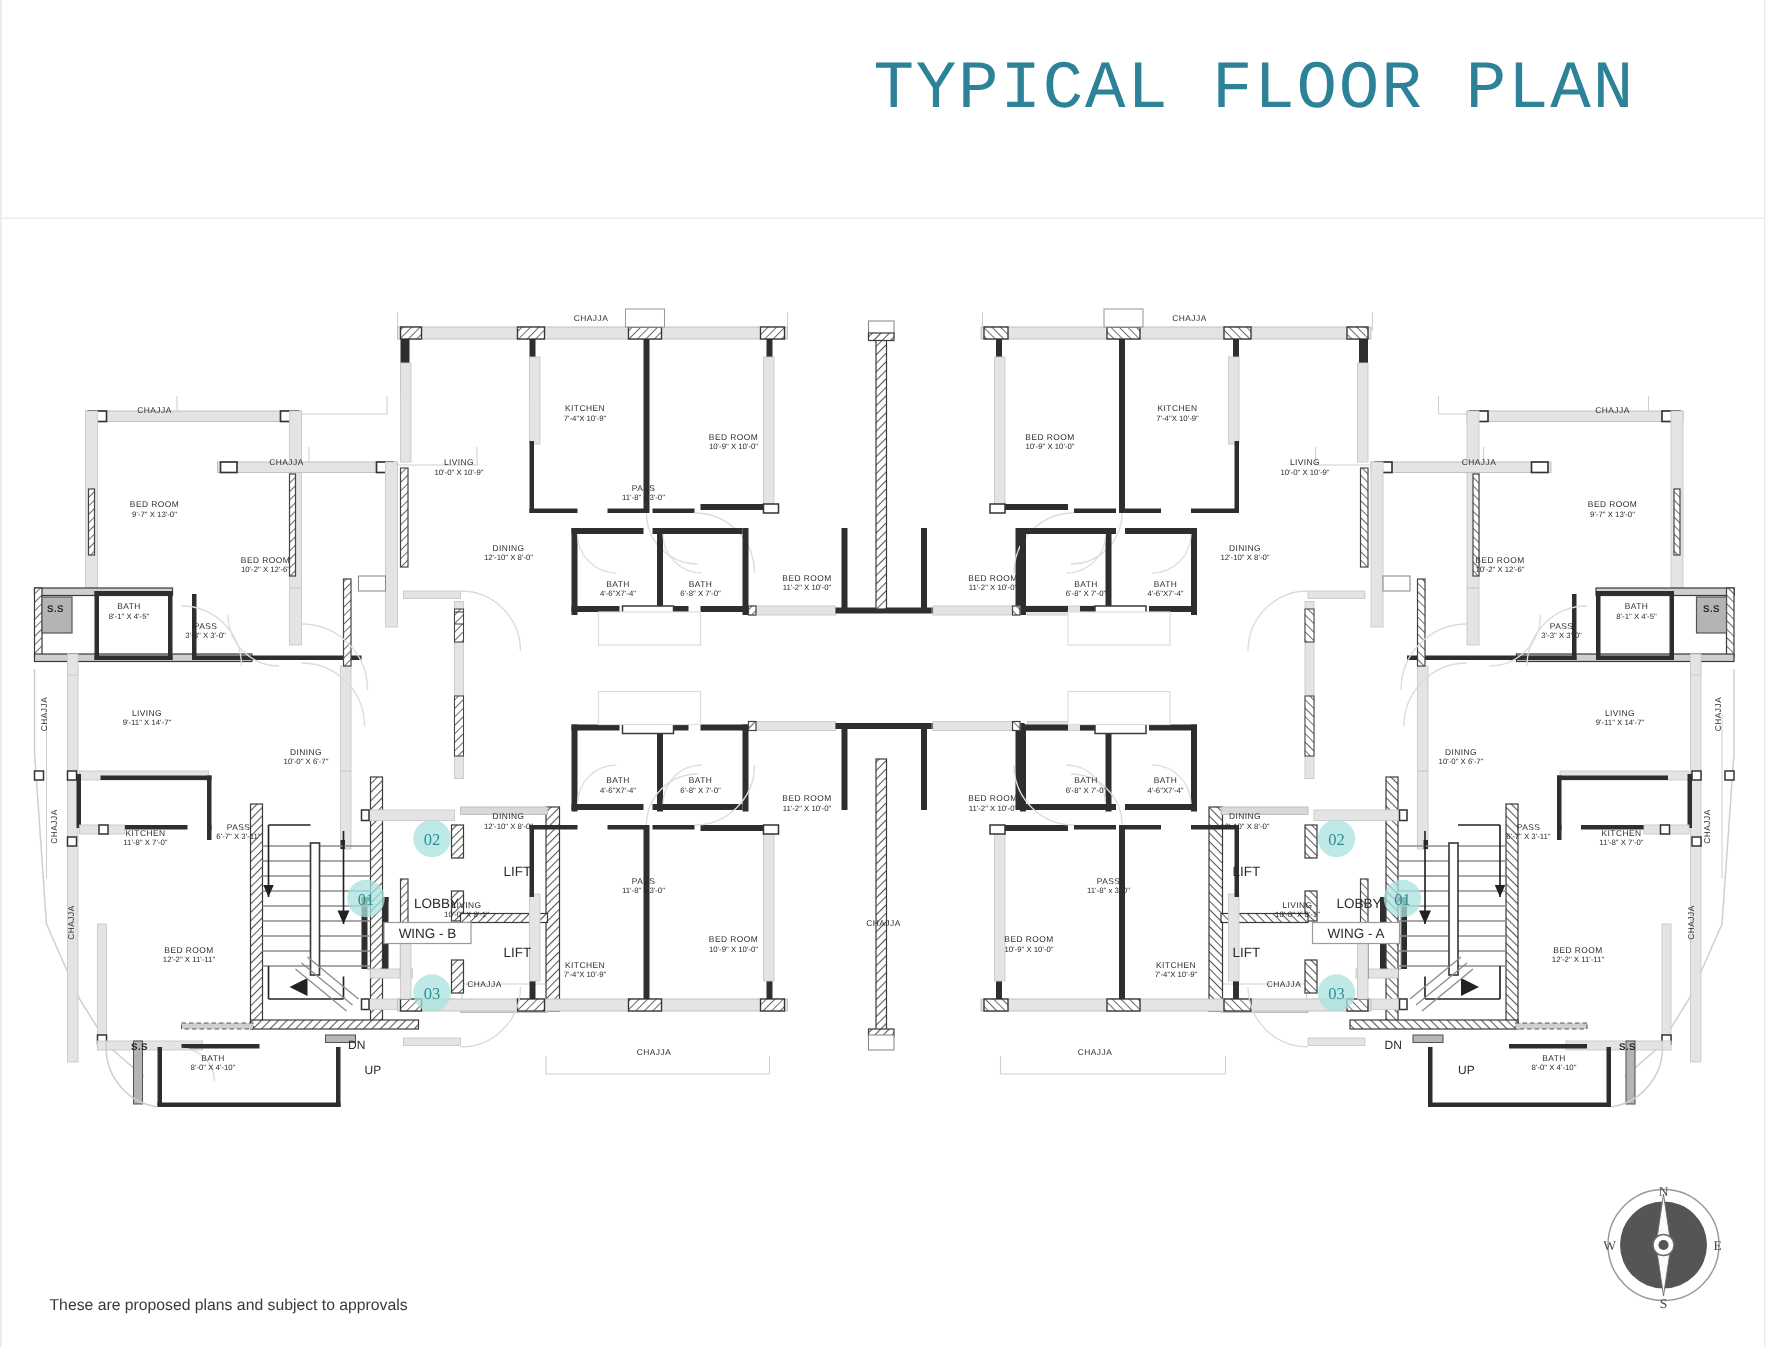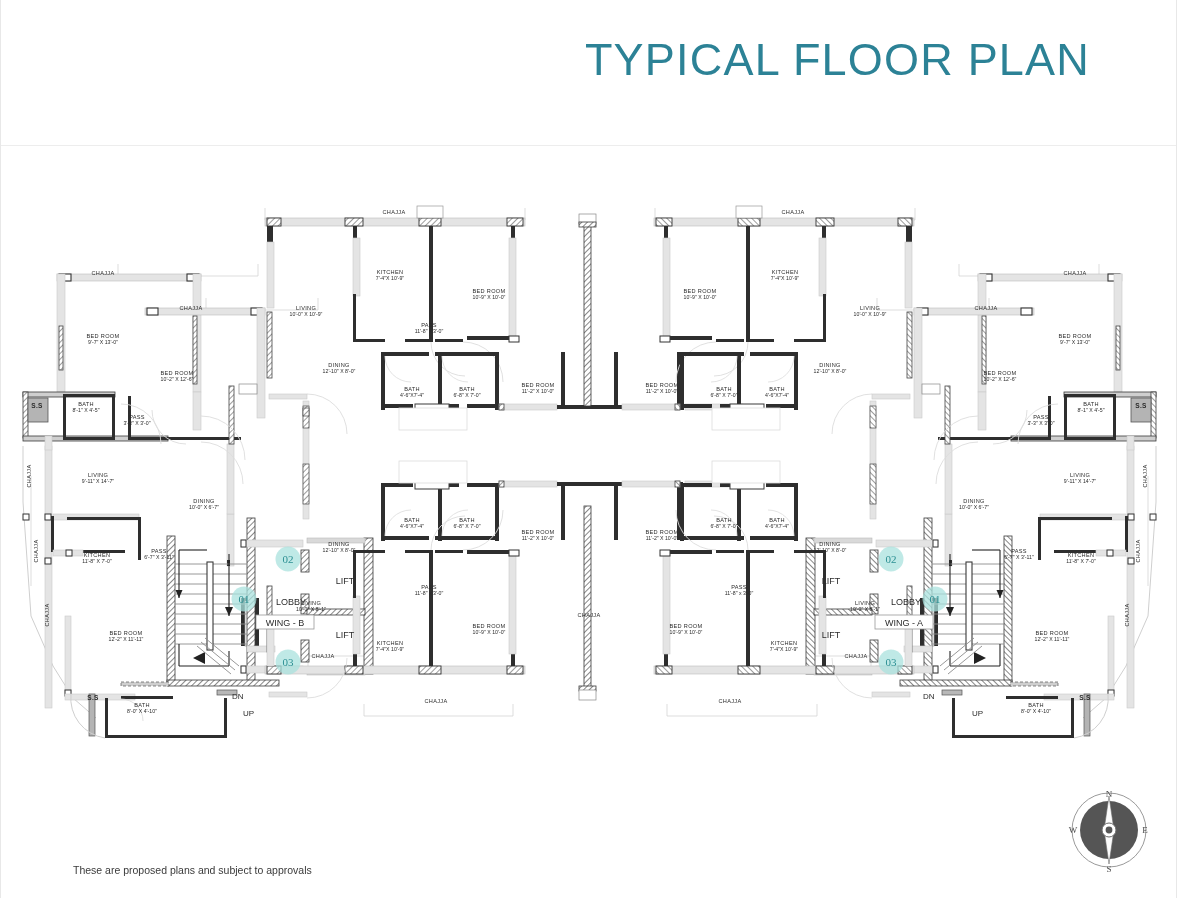--- a/index.html
+++ b/index.html
@@ -3,24 +3,24 @@
 <meta charset="utf-8">
 <style>
   html,body{margin:0;padding:0;background:#ffffff;}
   body{width:1177px;height:898px;position:relative;overflow:hidden;
        font-family:"Liberation Sans",sans-serif;color:#222;}
   #page{position:absolute;inset:0;background:#fff;
         border-left:1px solid #e8e8e8;border-right:1px solid #e8e8e8;}
   #header{position:absolute;left:0;top:0;width:100%;height:146px;
           border-bottom:1px solid #ededed;box-sizing:border-box;}
   #title{position:absolute;right:86px;top:34px;
-         font-family:Liberation Sans, sans-serif;font-size:45px;letter-spacing:1.2px;
+         font-family:Liberation Mono, monospace;font-size:45px;letter-spacing:1.2px;
          color:#2c8296;white-space:nowrap;font-weight:400;}
   #plan-wrap{position:absolute;left:0;top:146px;width:1177px;height:620px;}
-  #footer-note{position:absolute;left:32px;top:864px;font-size:10.5px;color:#3a3a3a;margin-left:40px;}
+  #footer-note{position:absolute;left:32px;top:864px;font-size:10.5px;color:#3a3a3a;}
   #compass{position:absolute;left:1060px;top:782px;width:96px;height:96px;}
   svg{display:block;}
   .rm{font-family:"Liberation Sans",sans-serif;fill:#2b2b2b;}
 </style>
 </head>
 <body>
 
 <div id="page">
 
   <div id="header">

